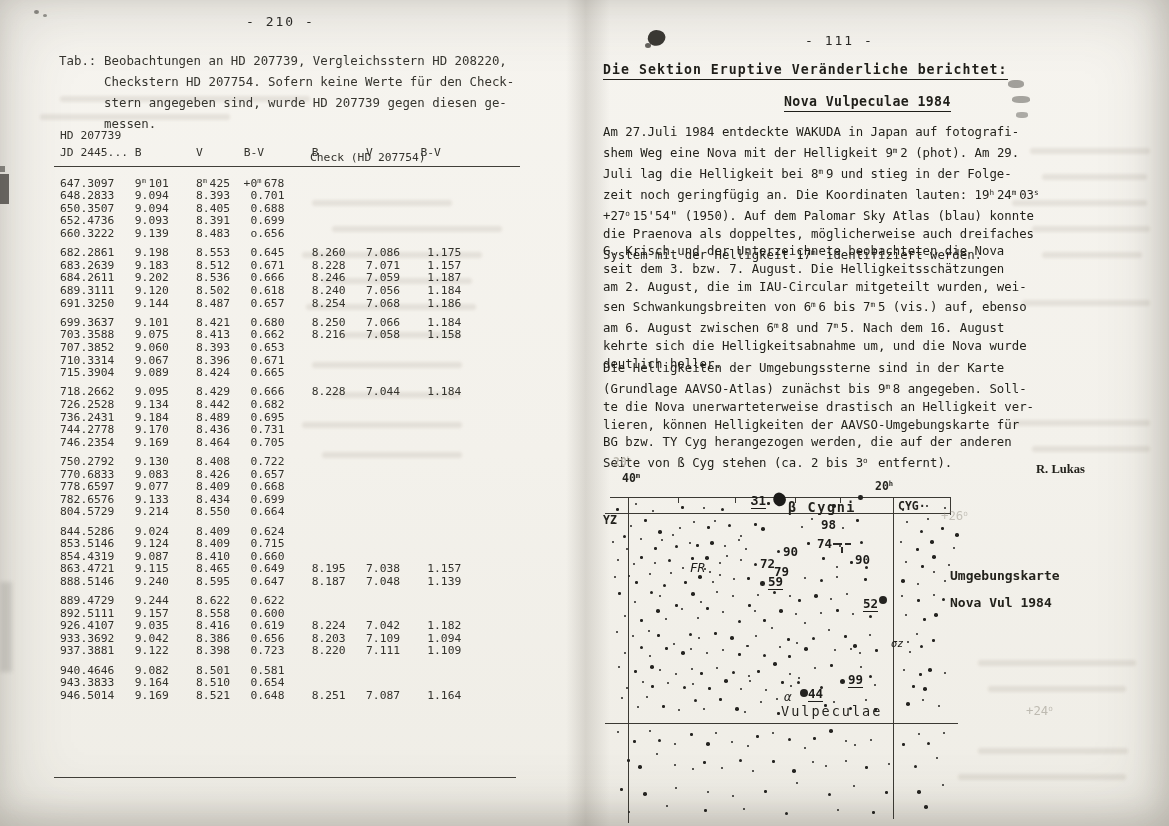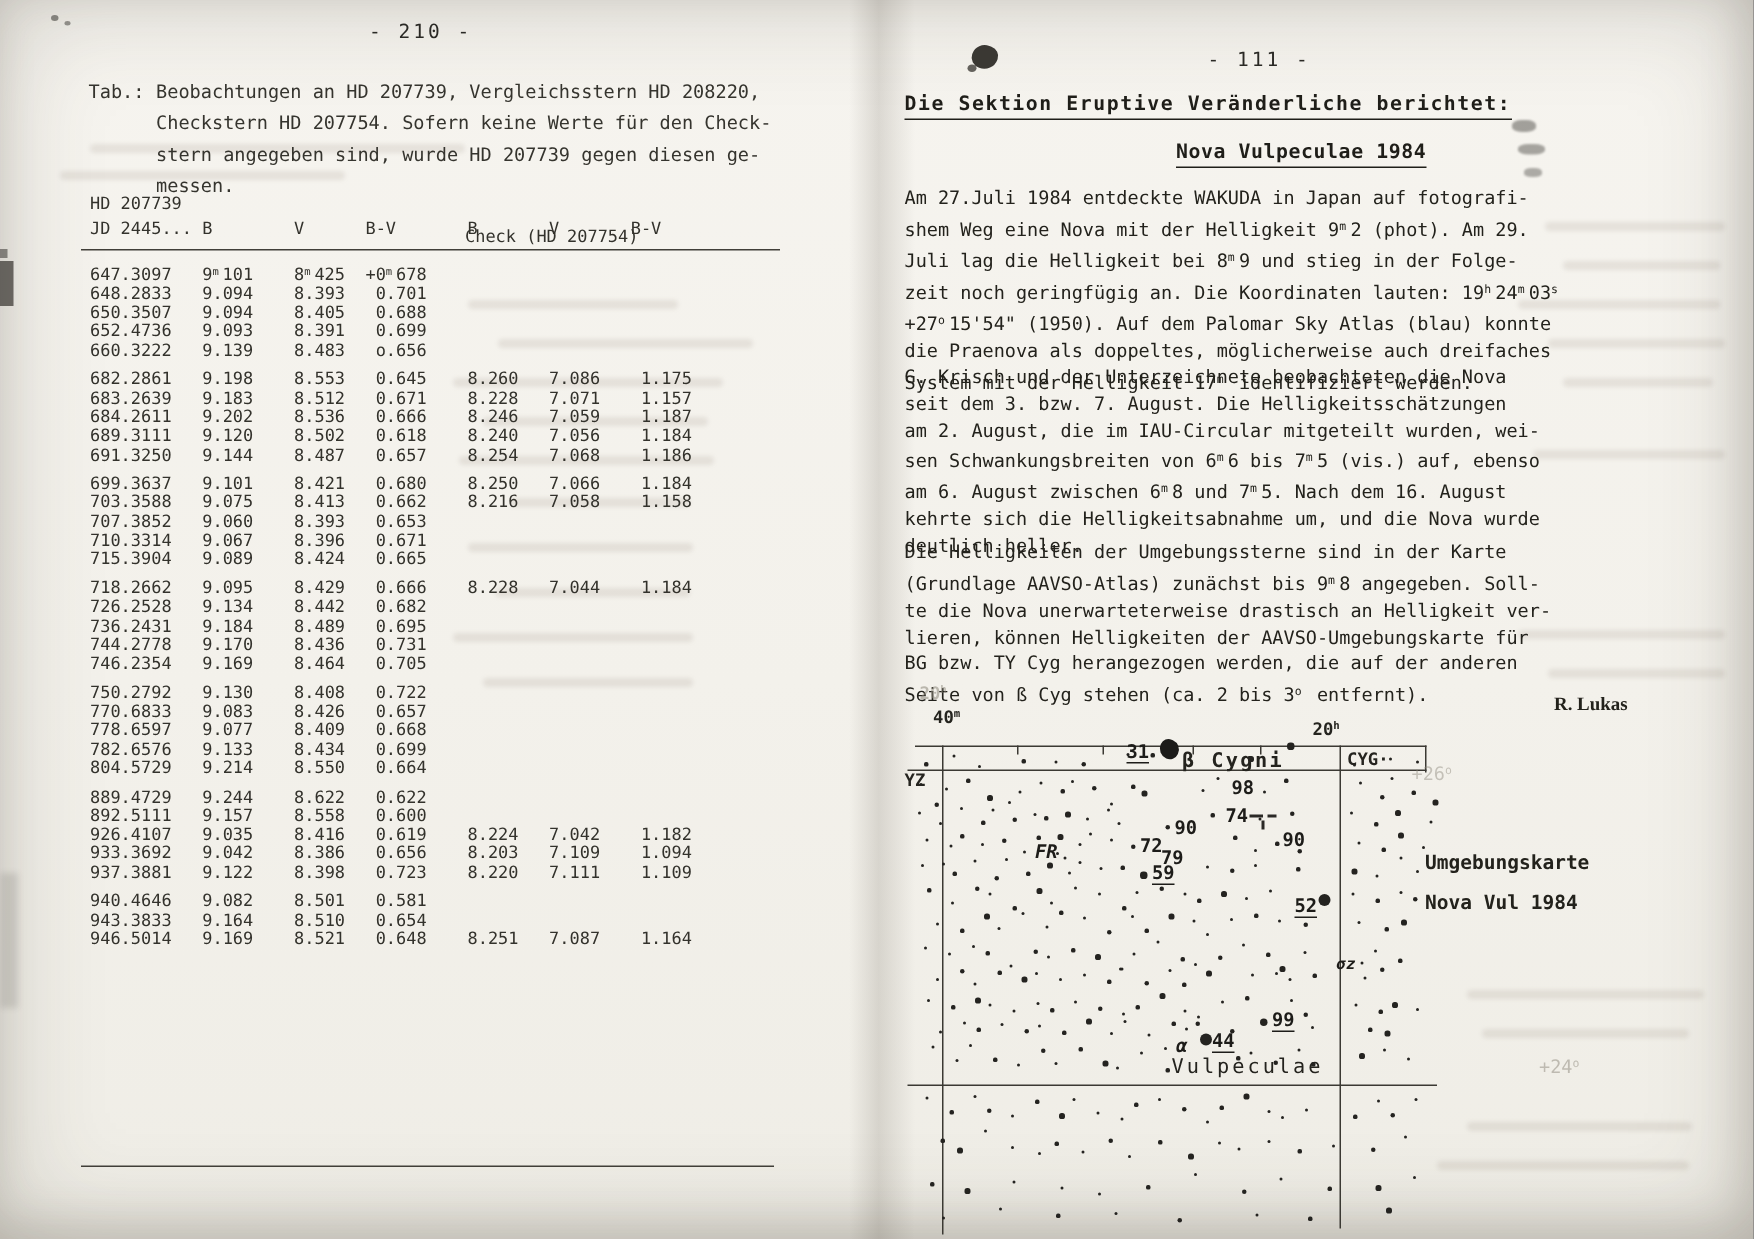--- a/index.html
+++ b/index.html
@@ -22,21 +22,21 @@
   .h2{font-size:13.2px;font-weight:bold;letter-spacing:0.4px;color:#1f1e19;
       border-bottom:1.5px solid #1f1e19;padding-bottom:2px;}
   .sig{font-size:12.6px;font-weight:bold;color:#23221c;}
   
   #chart{position:absolute;left:605px;top:455px;width:365px;height:375px;}
   .cl{position:absolute;background:#3b3933;}
   .dot{position:absolute;border-radius:50%;background:#242320;}
   .blob{position:absolute;background:#1c1b19;border-radius:46% 58% 50% 62%;transform:rotate(24deg);}
   .nstar{position:absolute;font-size:12.5px;font-weight:bold;color:#1d1c19;line-height:12px;}
   .nstar.u{border-bottom:1.5px solid #1d1c19;padding-bottom:1px;}
-  .nstar.it{font-style:italic;font-weight:bold;}
+  .nstar.it{font-style:italic;font-weight:normal;}
   .small{font-size:10.5px;}
   .const{position:absolute;font-size:13.5px;letter-spacing:1.6px;color:#24231e;font-weight:bold;}
   .edge{position:absolute;font-size:11.5px;font-weight:bold;color:#25241f;}
   .faint{color:#8d887c;}
   .dash{position:absolute;background:#2a2926;}
   
   .ghostbar{position:absolute;background:rgba(120,112,96,.13);border-radius:3px;filter:blur(1.4px);}
   .smudge{position:absolute;background:#26241f;}
   .gutter{position:absolute;left:566px;top:0;width:44px;height:826px;
           background:linear-gradient(90deg,rgba(80,72,60,0) 0%,rgba(80,72,60,.16) 45%,rgba(80,72,60,0) 100%);}
@@ -116,20 +116,25 @@
         <div class="tgroup t">718.2662   9.095    8.429   0.666    8.228   7.044    1.184
 726.2528   9.134    8.442   0.682
 736.2431   9.184    8.489   0.695
 744.2778   9.170    8.436   0.731
 746.2354   9.169    8.464   0.705</div>
         <div class="tgroup t">750.2792   9.130    8.408   0.722
 770.6833   9.083    8.426   0.657
 778.6597   9.077    8.409   0.668
 782.6576   9.133    8.434   0.699
 804.5729   9.214    8.550   0.664</div>
+        <div class="tgroup t">844.5286   9.024    8.409   0.624
+853.5146   9.124    8.409   0.715
+854.4319   9.087    8.410   0.660
+863.4721   9.115    8.465   0.649    8.195   7.038    1.157
+888.5146   9.240    8.595   0.647    8.187   7.048    1.139</div>
         <div class="tgroup t">889.4729   9.244    8.622   0.622
 892.5111   9.157    8.558   0.600
 926.4107   9.035    8.416   0.619    8.224   7.042    1.182
 933.3692   9.042    8.386   0.656    8.203   7.109    1.094
 937.3881   9.122    8.398   0.723    8.220   7.111    1.109</div>
         <div class="tgroup t">940.4646   9.082    8.501   0.581
 943.3833   9.164    8.510   0.654
 946.5014   9.169    8.521   0.648    8.251   7.087    1.164</div>
       </div>
 

